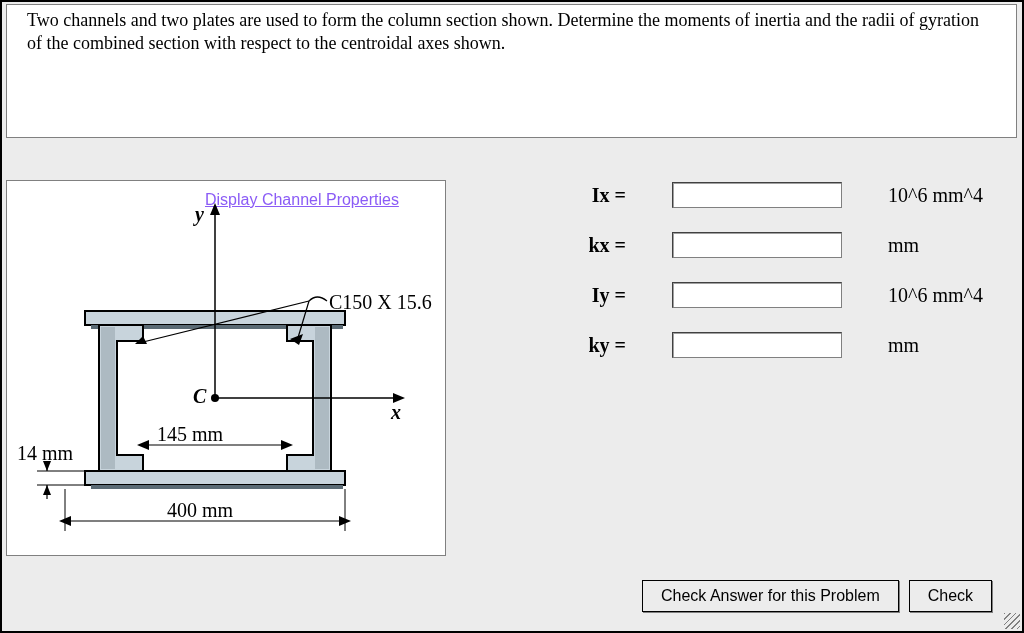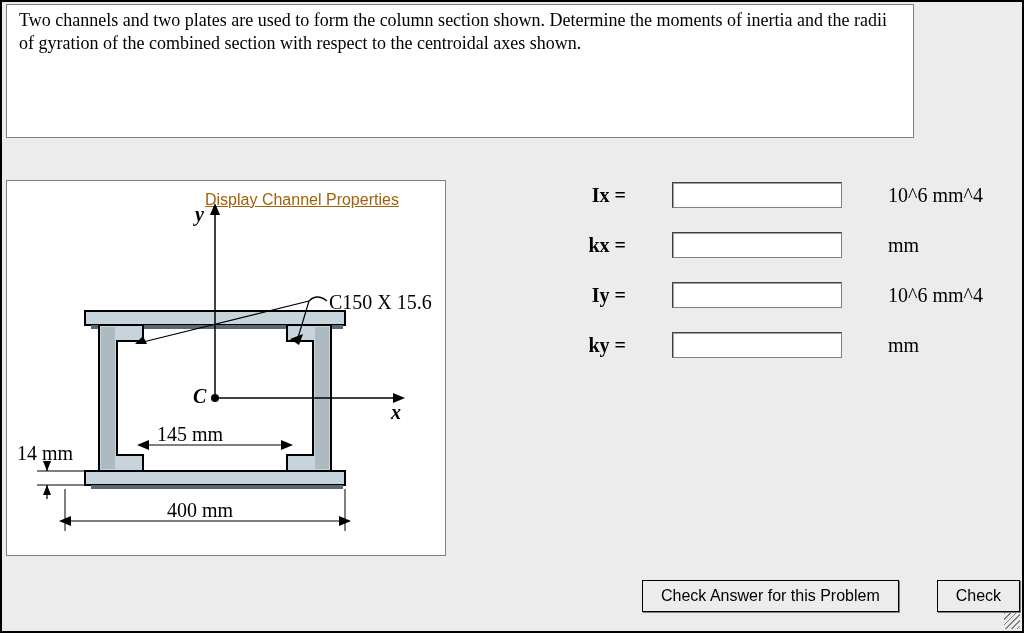--- a/index.html
+++ b/index.html
@@ -15,41 +15,41 @@
     width: 1024px;
     height: 633px;
     position: relative;
     background: #ececec;
     border: 2px solid #000;
   }
   .prompt-box {
     position: absolute;
     left: 4px;
     top: 2px;
-    width: 908px;
+    width: 1011px;
     height: 134px;
     background: #fff;
     border: 1px solid #808080;
-    padding: 4px 12px;
+    padding: 4px 20px;
     line-height: 1.25;
   }
   .figure-panel {
     position: absolute;
     left: 4px;
     top: 178px;
     width: 440px;
     height: 376px;
     background: #fff;
     border: 1px solid #808080;
   }
   .display-link {
     position: absolute;
     left: 198px;
     top: 10px;
-    color: #a16207;
+    color: #8b5cf6;
     text-decoration: underline;
     font-family: Arial, Helvetica, sans-serif;
     font-size: 16px;
     cursor: pointer;
   }
   .answer-area {
     position: absolute;
     left: 560px;
     top: 176px;
     width: 430px;
@@ -82,21 +82,21 @@
   }
   .ans-unit {
     font-family: "Times New Roman", Times, serif;
     font-size: 20px;
   }
   .btn-row {
     position: absolute;
     left: 640px;
     top: 578px;
     display: flex;
-    gap: 38px;
+    gap: 10px;
   }
   .btn {
     background: #ececec;
     border: 1px solid #000;
     box-shadow: 1px 1px 0 #808080;
     font-family: Arial, Helvetica, sans-serif;
     font-size: 16px;
     padding: 6px 18px;
     cursor: pointer;
     min-width: 80px;

